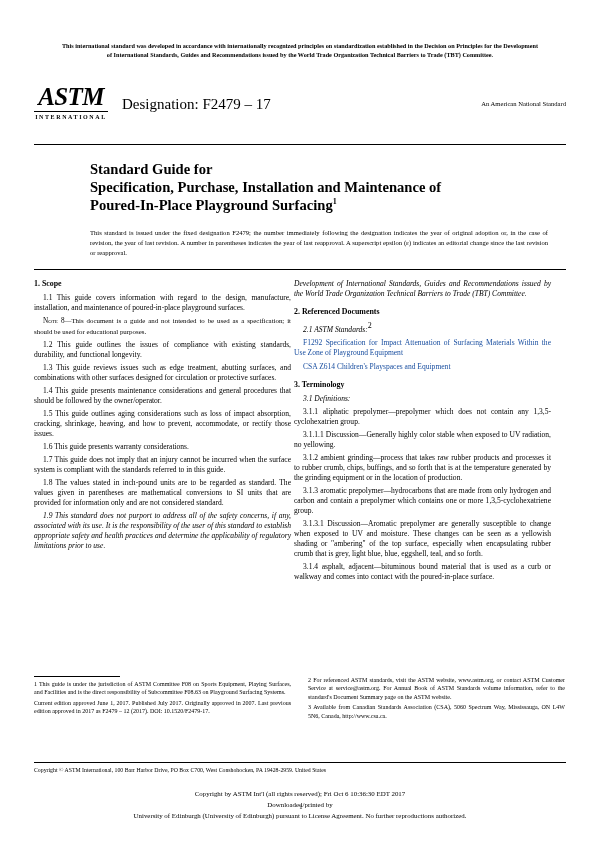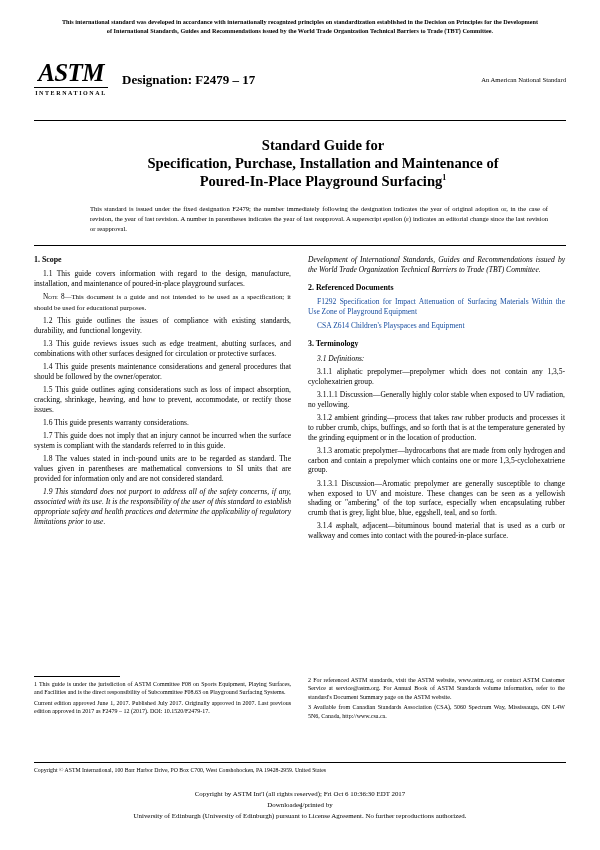--- a/index.html
+++ b/index.html
@@ -13,21 +13,21 @@
     font-family: "Liberation Serif", serif;
     color: #000000;
     position: relative;
     overflow: hidden;
   }
   .page {
     position: relative;
     width: 600px;
     height: 724px;
     box-sizing: border-box;
-    padding: 14px 34px 0 34px;
+    padding: 38px 34px 0 34px;
   }
   .tbt-note {
     font-size: 6.2px;
     line-height: 1.45;
     text-align: center;
     font-weight: bold;
     margin: 4px 26px 0 26px;
   }
 
   
@@ -55,22 +55,22 @@
     border-top: 1.6px solid #000;
     margin: 2px 0 2px 0;
   }
   .logo-intl {
     font-size: 6px;
     letter-spacing: 1.6px;
     font-weight: bold;
   }
   .designation {
     flex: 1;
-    font-size: 13px;
-    font-weight: bold;
+    font-size: 15px;
+    font-weight: normal;
     padding-top: 14px;
     padding-left: 14px;
   }
   .ansi {
     font-size: 6.6px;
     padding-top: 18px;
     text-align: right;
     white-space: nowrap;
   }
   .rule-thick {
@@ -81,21 +81,20 @@
   
   .title-wrap {
     margin-top: 16px;
     padding-left: 56px;
     padding-right: 10px;
   }
   .title-line {
     font-size: 14.6px;
     font-weight: bold;
     line-height: 1.22;
-    text-align: center;
   }
   .sup {
     font-size: 8px;
     vertical-align: super;
   }
   .standard-note {
     margin: 14px 0 0 56px;
     padding-right: 18px;
     font-size: 6.6px;
     line-height: 1.5;
@@ -104,21 +103,21 @@
 
   .rule-thin {
     border-top: 0.8px solid #000;
     margin-top: 11px;
   }
 
   
   .cols {
     margin-top: 9px;
     display: flex;
-    gap: 17px;
+    gap: 3px;
     height: 516px;
   }
   .col {
     width: 257px;
     font-size: 7.55px;
     line-height: 1.315;
     text-align: justify;
   }
   h2.sec {
     font-size: 7.9px;
@@ -253,20 +252,21 @@
       <p class="para">1.6  This guide presents warranty considerations.</p>
       <p class="para">1.7  This guide does not imply that an injury cannot be incurred when the surface system is compliant with the standards referred to in this guide.</p>
       <p class="para">1.8  The values stated in inch-pound units are to be regarded as standard. The values given in parentheses are mathematical conversions to SI units that are provided for information only and are not considered standard.</p>
       <p class="para italic">1.9  This standard does not purport to address all of the safety concerns, if any, associated with its use. It is the responsibility of the user of this standard to establish appropriate safety and health practices and determine the applicability of regulatory limitations prior to use.</p>
     </div>
 
     <div class="col">
       <p class="para noindent italic">Development of International Standards, Guides and Recommendations issued by the World Trade Organization Technical Barriers to Trade (TBT) Committee.</p>
 
       <h2 class="sec spaced">2. Referenced Documents</h2>
+      <p class="para"><span class="italic">2.1  ASTM Standards:</span><span class="sup">2</span></p>
       <p class="reflist"><span class="blue bold">F1292</span> <span class="link">Specification for Impact Attenuation of Surfacing Materials Within the Use Zone of Playground Equipment</span></p>
       <p class="reflist"><span class="blue">CSA Z614</span> <span class="link">Children's Playspaces and Equipment</span></p>
 
       <h2 class="sec spaced">3. Terminology</h2>
       <p class="para italic">3.1  Definitions:</p>
       <p class="para">3.1.1  aliphatic prepolymer—prepolymer which does not contain any 1,3,5-cyclohexatrien group.</p>
       <p class="para">3.1.1.1  Discussion—Generally highly color stable when exposed to UV radiation, no yellowing.</p>
       <p class="para">3.1.2  ambient grinding—process that takes raw rubber products and processes it to rubber crumb, chips, buffings, and so forth that is at the temperature generated by the grinding equipment or in the location of production.</p>
       <p class="para">3.1.3  aromatic prepolymer—hydrocarbons that are made from only hydrogen and carbon and contain a prepolymer which contains one or more 1,3,5-cyclohexatriene group.</p>
       <p class="para">3.1.3.1  Discussion—Aromatic prepolymer are generally susceptible to change when exposed to UV and moisture. These changes can be seen as a yellowish shading or "ambering" of the top surface, especially when encapsulating rubber crumb that is grey, light blue, blue, eggshell, teal, and so forth.</p>

